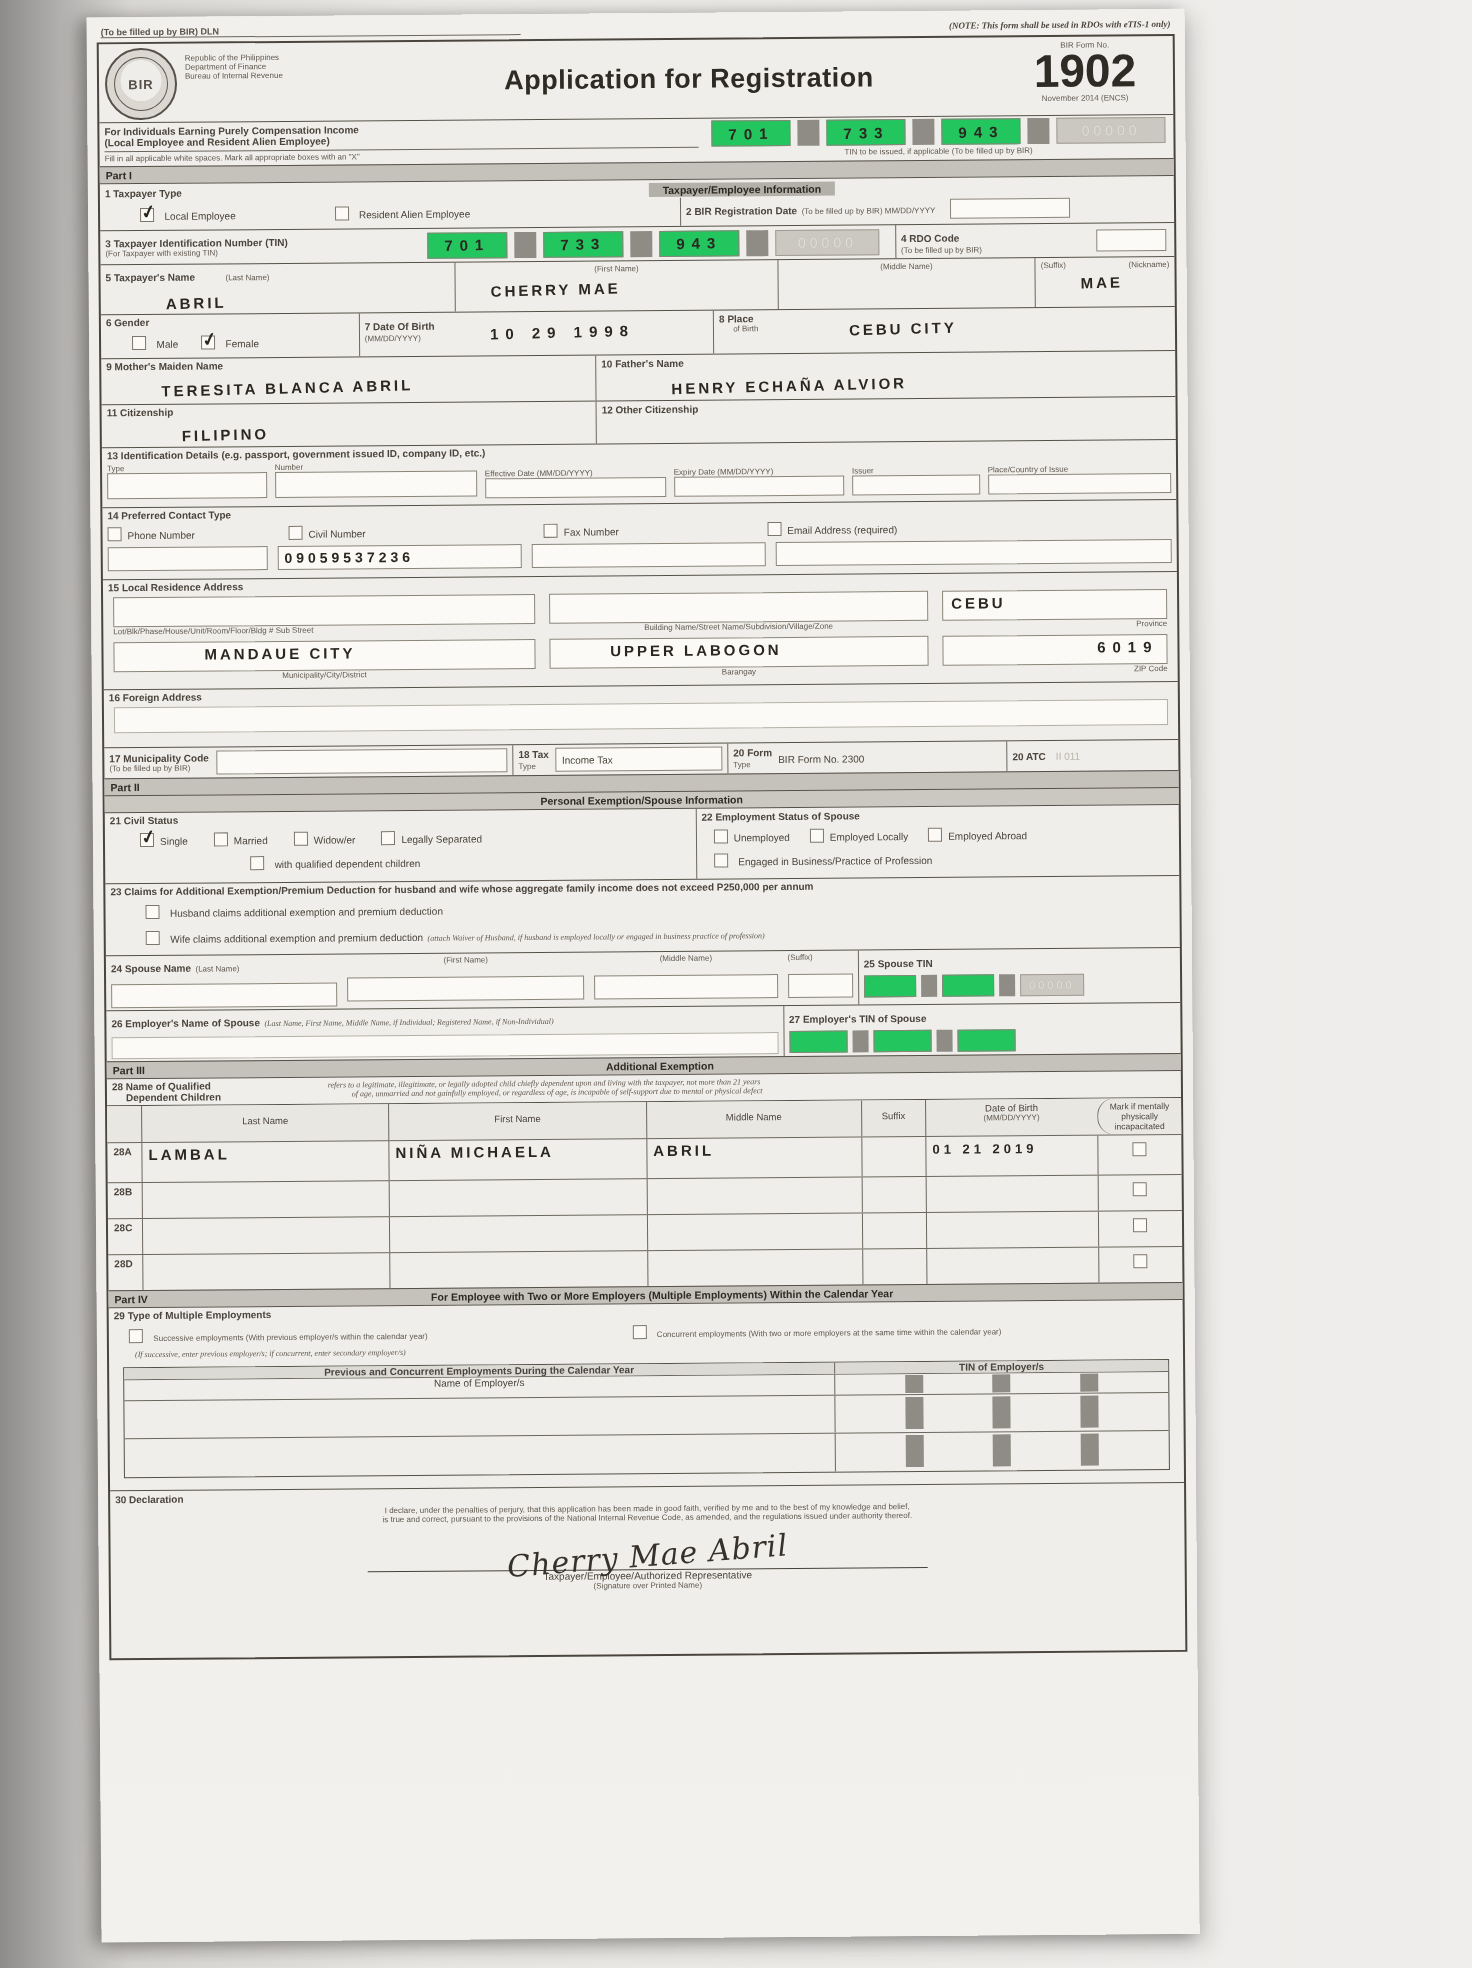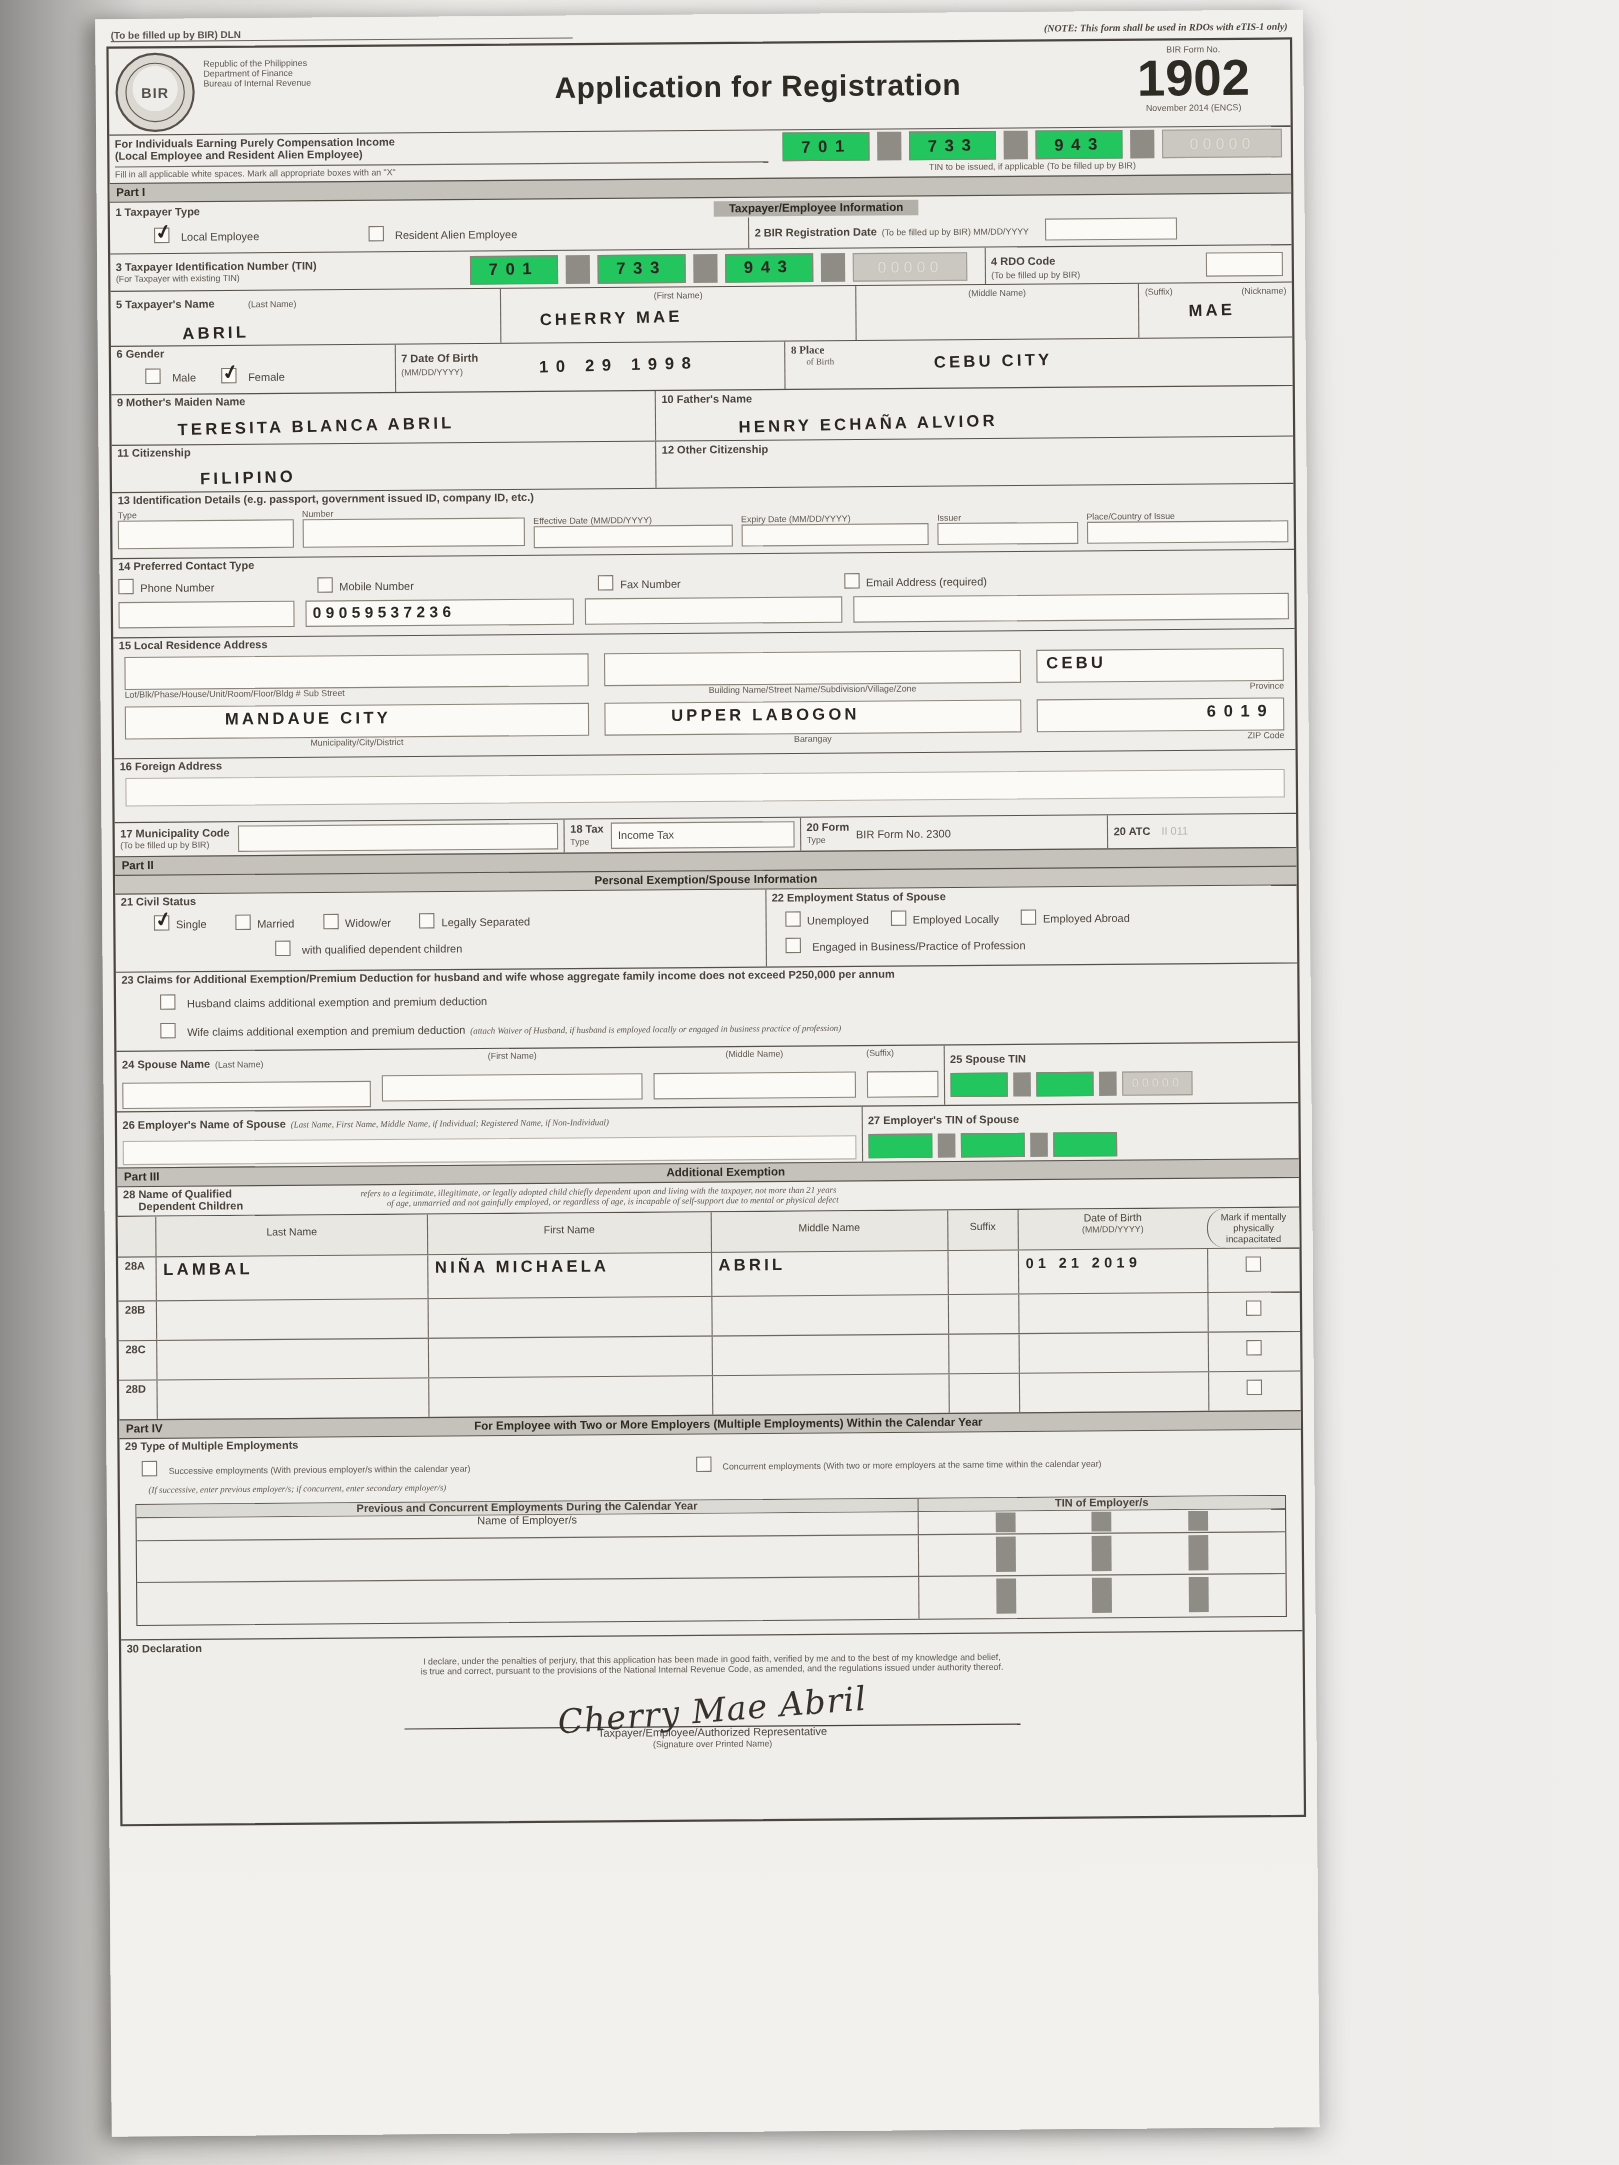--- a/index.html
+++ b/index.html
@@ -199,21 +199,21 @@
           <span class="lb">Female</span>
         </div>
       </div>
       <div class="cell" style="width:33%;">
         <span class="lb"><b>7  Date Of Birth</b></span>
         <div class="sub">(MM/DD/YYYY)</div>
         <div class="hw digits" style="position:absolute; left:130px; top:12px;">10 29 1998</div>
       </div>
       <div class="cell" style="width:43%;">
         <div class="flex">
-          <div style="width:70px;font-family:Liberation Serif, serif;">
+          <div style="width:70px;">
             <div class="lb"><b>8  Place</b></div>
             <div class="sub" style="padding-left:14px;">of Birth</div>
           </div>
           <div class="hw" style="margin:8px 0 0 60px;">CEBU CITY</div>
         </div>
       </div>
     </div>
 
     <div class="row flex">
       <div style="width:46%; padding:2px 5px;">
@@ -264,21 +264,21 @@
           <div class="sub">Place/Country of Issue</div>
           <div class="box" style="height:18px;"></div>
         </div>
       </div>
     </div>
 
     <div class="row">
       <div class="lb" style="padding:2px 5px;"><b>14  Preferred Contact Type</b></div>
       <div class="flex" style="padding:2px 5px;">
         <div style="width:17%;"><span class="cb"></span><span class="lb">Phone Number</span></div>
-        <div style="width:24%;"><span class="cb"></span><span class="lb">Mobile Number</span></div>
+        <div style="width:24%;"><span class="cb"></span><span class="lb">Civil Number</span></div>
         <div style="width:21%;"><span class="cb"></span><span class="lb">Fax Number</span></div>
         <div style="flex:1;"><span class="cb"></span><span class="lb">Email Address (required)</span></div>
       </div>
       <div class="flex" style="padding:2px 5px 8px 5px; gap:10px;">
         <div class="box" style="width:15%; height:24px;"></div>
         <div class="box" style="width:23%; height:24px; padding:2px 6px;">
           <span class="hw" style="font-size:14px; letter-spacing:4px;">09059537236</span>
         </div>
         <div class="box" style="width:22%; height:24px;"></div>
         <div class="box" style="flex:1; height:24px;"></div>

